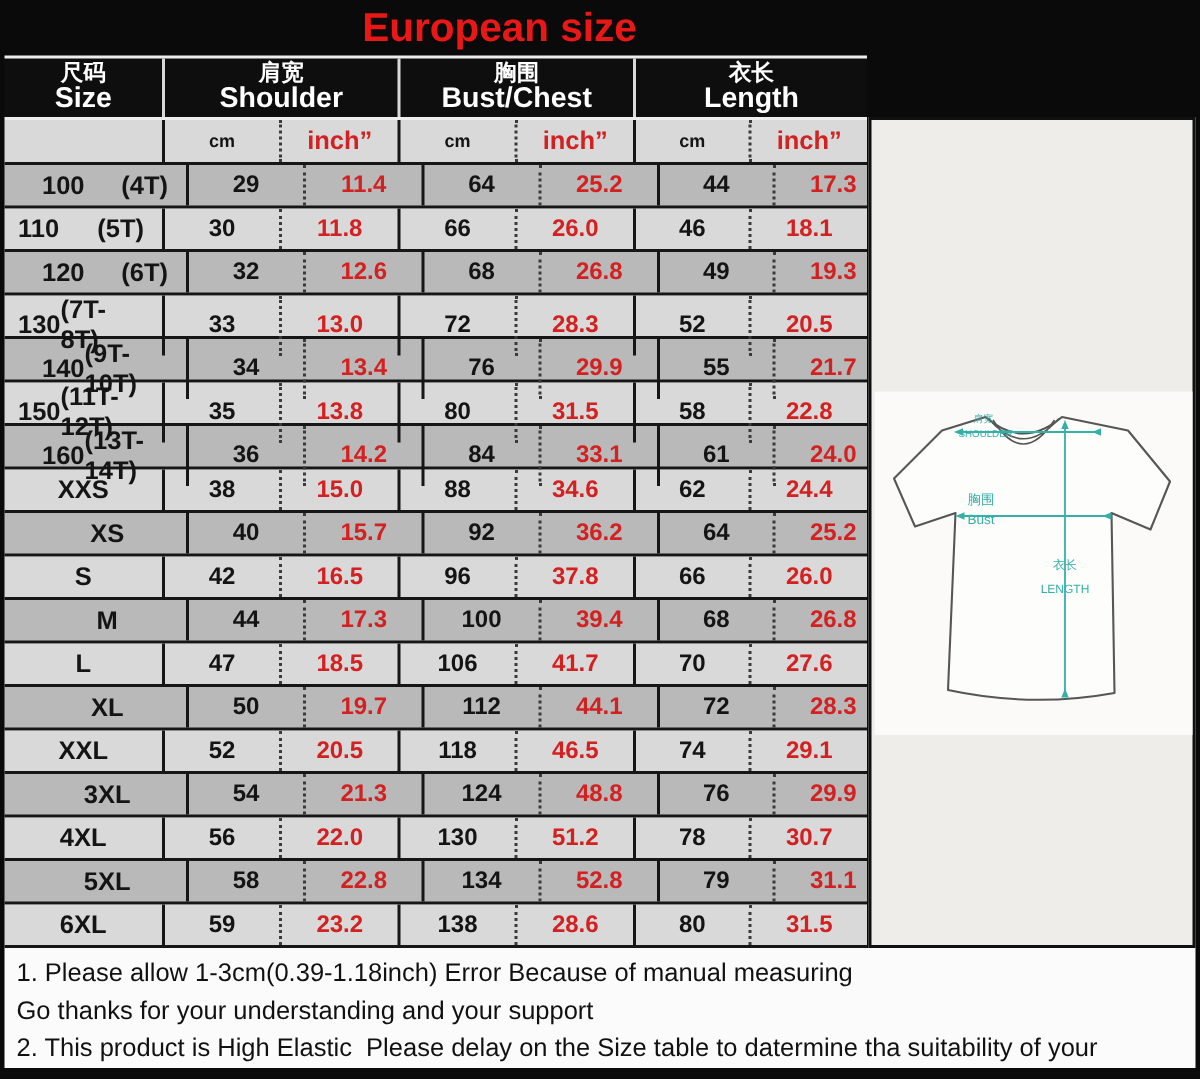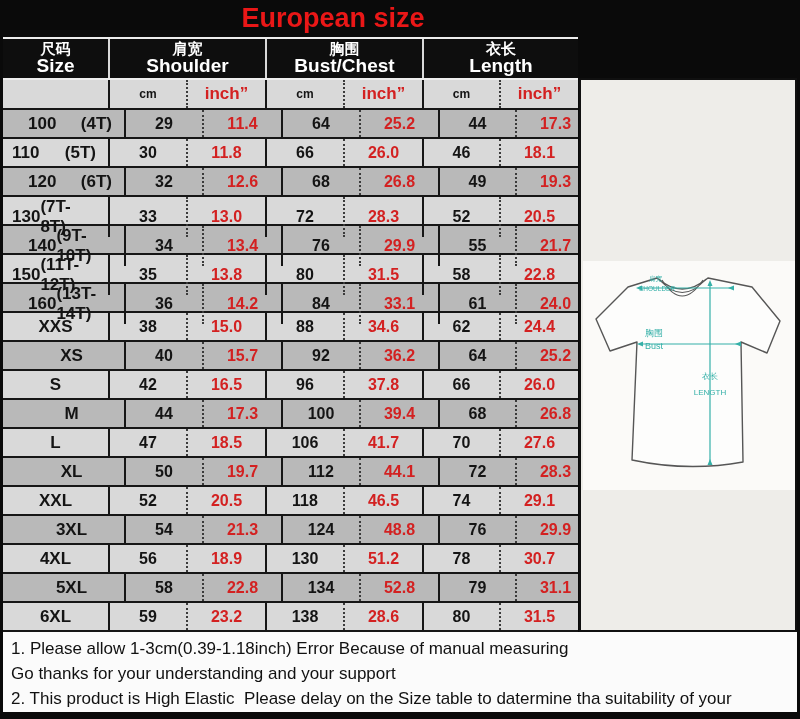--- a/index.html
+++ b/index.html
@@ -245,21 +245,21 @@
           <div class="cell br-dot">54</div>
           <div class="cell red br-solid">21.3</div>
           <div class="cell br-dot">124</div>
           <div class="cell red br-solid">48.8</div>
           <div class="cell br-dot">76</div>
           <div class="cell red ">29.9</div>
         </div>
         <div class="grid7 trow light">
           <div class="cell size-cell br-solid">4XL</div>
           <div class="cell br-dot">56</div>
-          <div class="cell red br-solid">18.9</div>
+          <div class="cell red br-solid">22.0</div>
           <div class="cell br-dot">130</div>
           <div class="cell red br-solid">51.2</div>
           <div class="cell br-dot">78</div>
           <div class="cell red ">30.7</div>
         </div>
         <div class="grid7 trow dark">
           <div class="cell size-cell br-solid">5XL</div>
           <div class="cell br-dot">58</div>
           <div class="cell red br-solid">22.8</div>
           <div class="cell br-dot">134</div>

